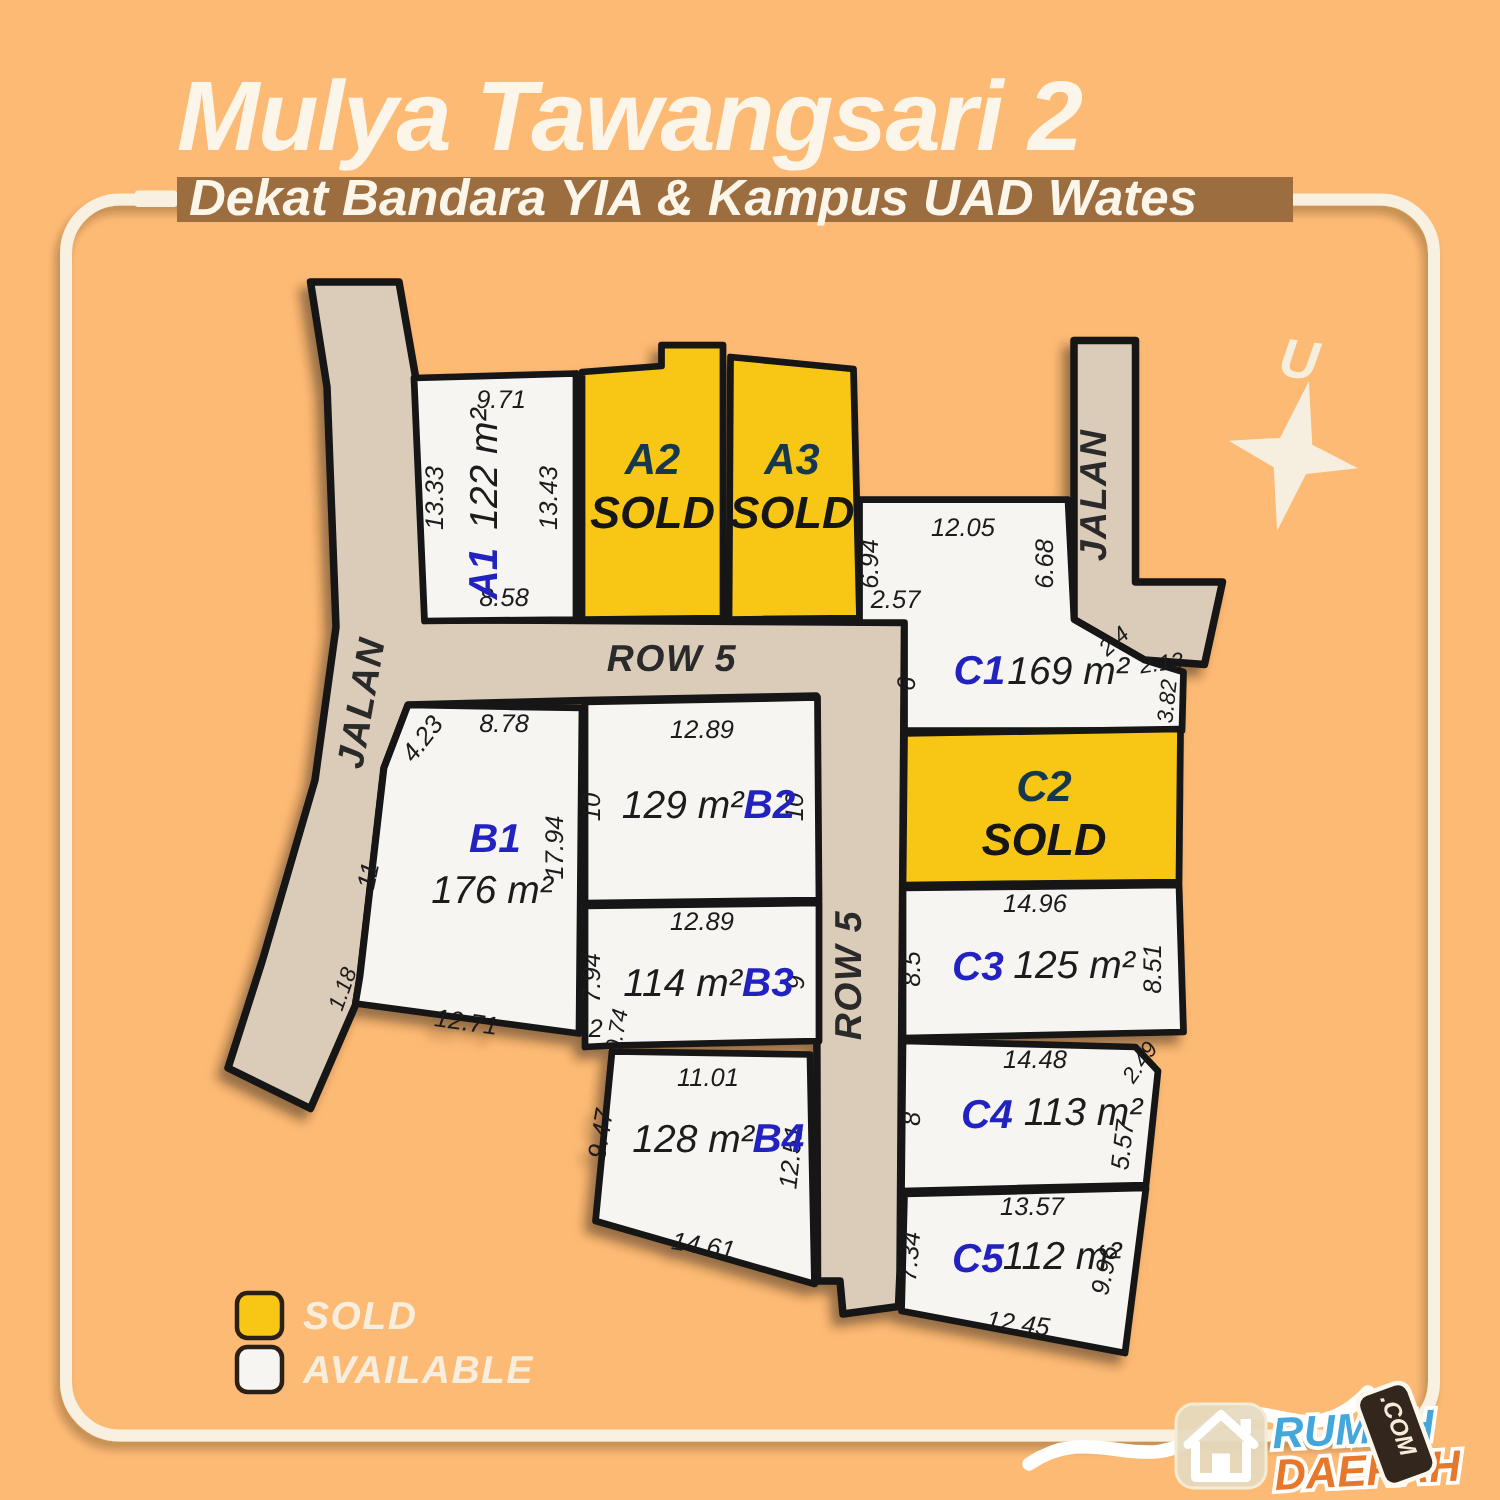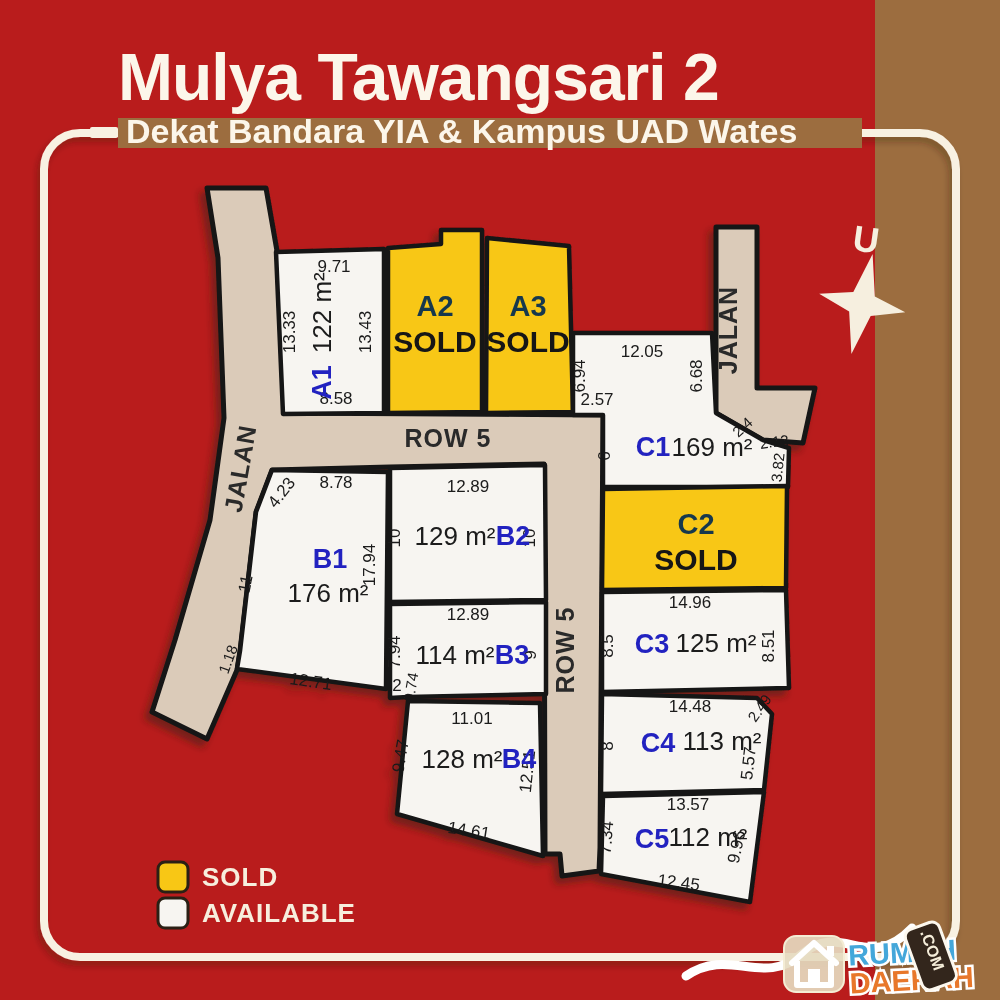--- a/index.html
+++ b/index.html
@@ -1,17 +1,17 @@
 <!DOCTYPE html>
 <html><head>
 <meta charset="utf-8">
 <style>
   html,body { margin:0; padding:0; }
   body { background:#9c6d3f; width:1000px; height:1000px; overflow:hidden; }
-  .page { position:relative; width:875px; height:1000px; background:#b91c1c; }
+  .page { position:relative; width:1000px; height:1000px; background:#fdba74;font-style:italic; }
   svg text { font-family:"Liberation Sans", sans-serif; }
   .title     { font-size:66px; font-weight:700; fill:#fcf6ea; letter-spacing:-1px; }
   .subtitle  { font-size:34px; font-weight:700; fill:#fcf6ea; }
   .dim       { font-size:17px; fill:#1a1a1a; }
   .dim-s     { font-size:15px; fill:#1a1a1a; }
   .pid       { font-size:27px; font-weight:700; fill:#2424c0; }
   .area      { font-size:26px; fill:#1a1a1a; }
   .sold-id   { font-size:29px; font-weight:700; fill:#17394e; }
   .sold-txt  { font-size:30px; font-weight:700; fill:#141414; }
   .road-lbl  { font-size:25px; font-weight:700; fill:#2a2a2a; letter-spacing:1px; }

